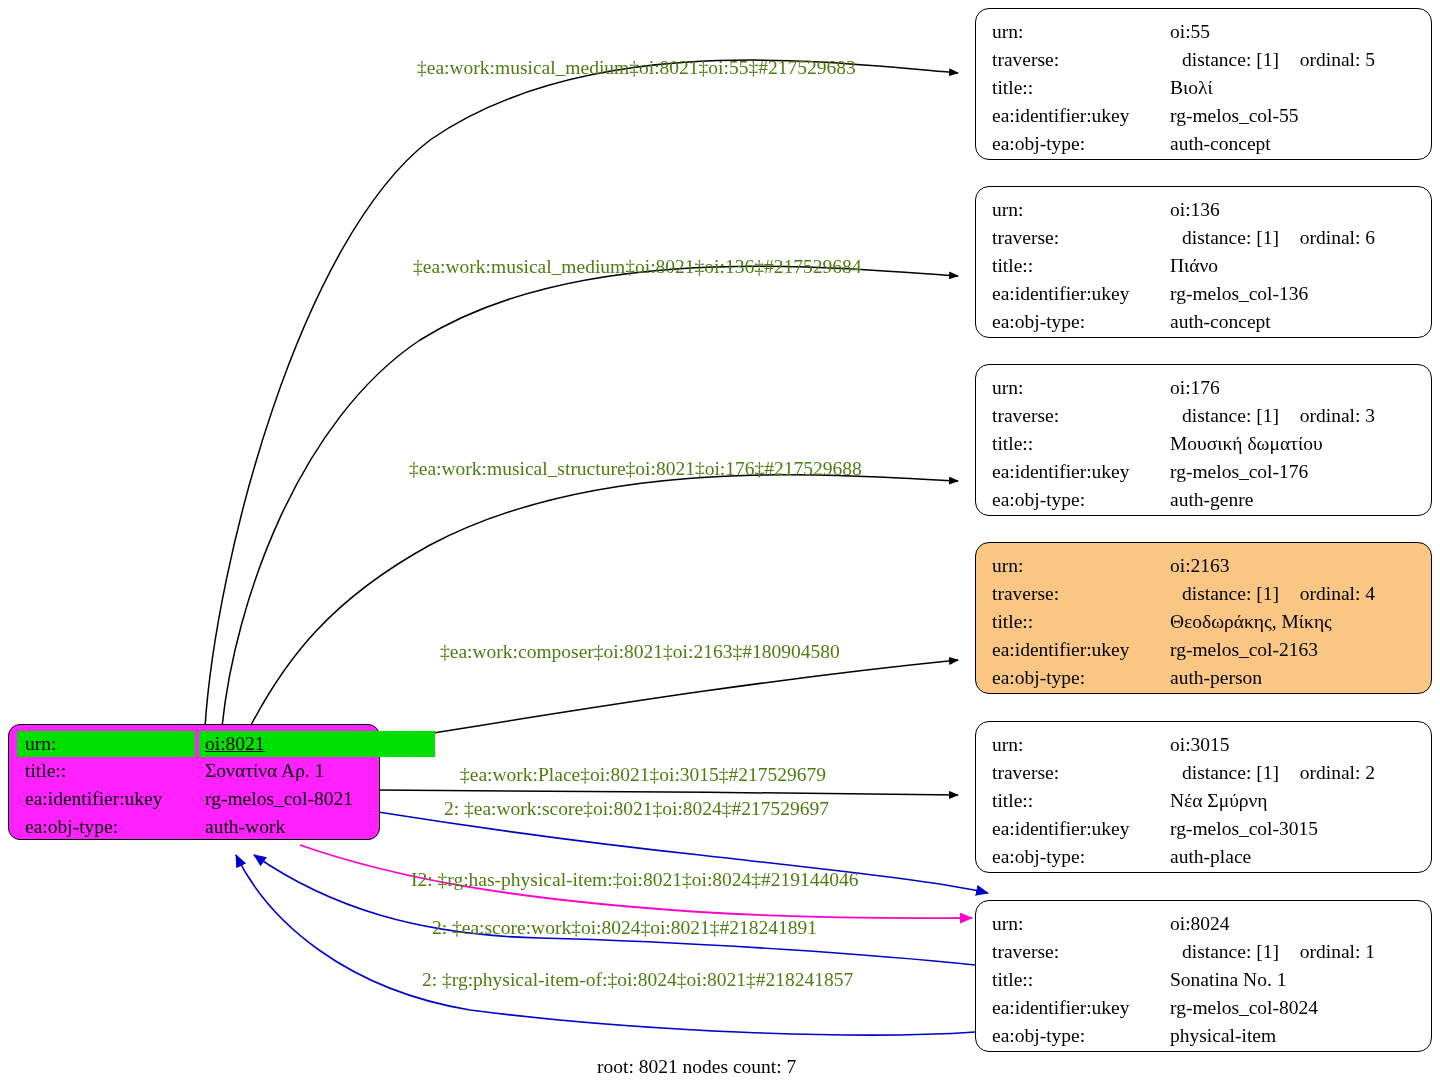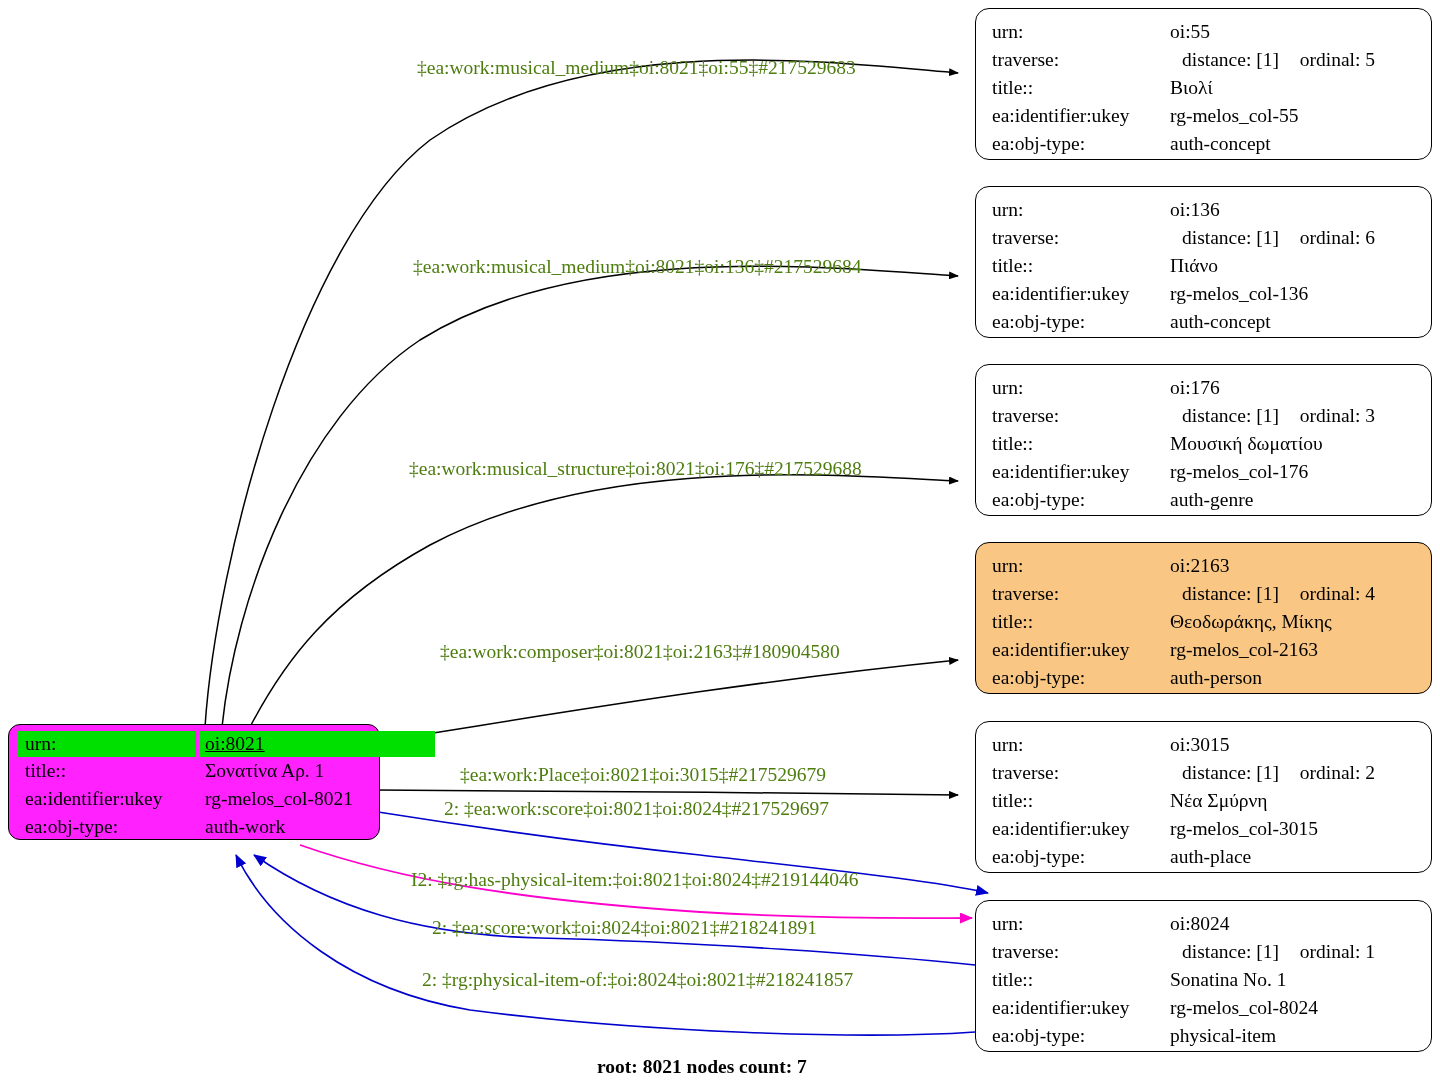--- a/index.html
+++ b/index.html
@@ -71,21 +71,20 @@
     position: absolute;
     font-size: 19.5px;
     line-height: 22px;
     white-space: nowrap;
     color: #4d7c0f;
   }
   .caption {
     position: absolute;
     font-size: 19.5px;
     white-space: nowrap;
-    font-weight: bold;
   }
 </style>
 </head>
 <body>
 
 <div id="graph">
 
   <svg class="edges" viewBox="0 0 1440 1089" width="1440" height="1089">
     <defs>
       <marker id="ah-black" markerWidth="10" markerHeight="8" refX="9" refY="4" orient="auto" markerUnits="userSpaceOnUse">

